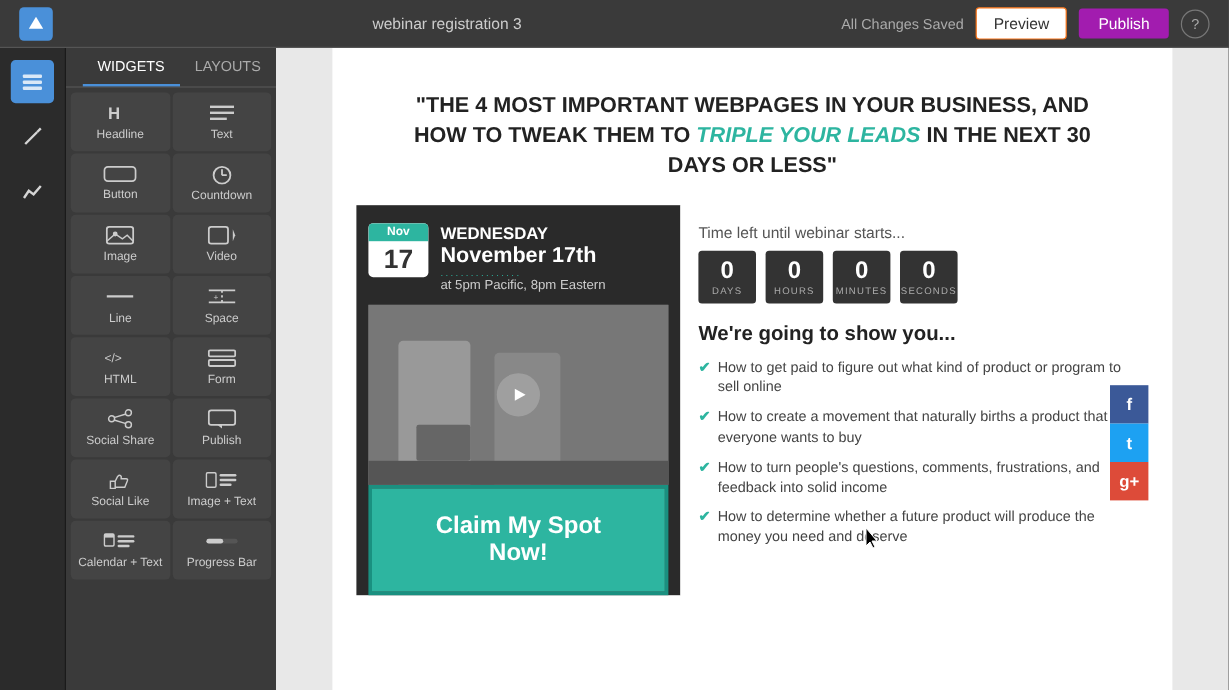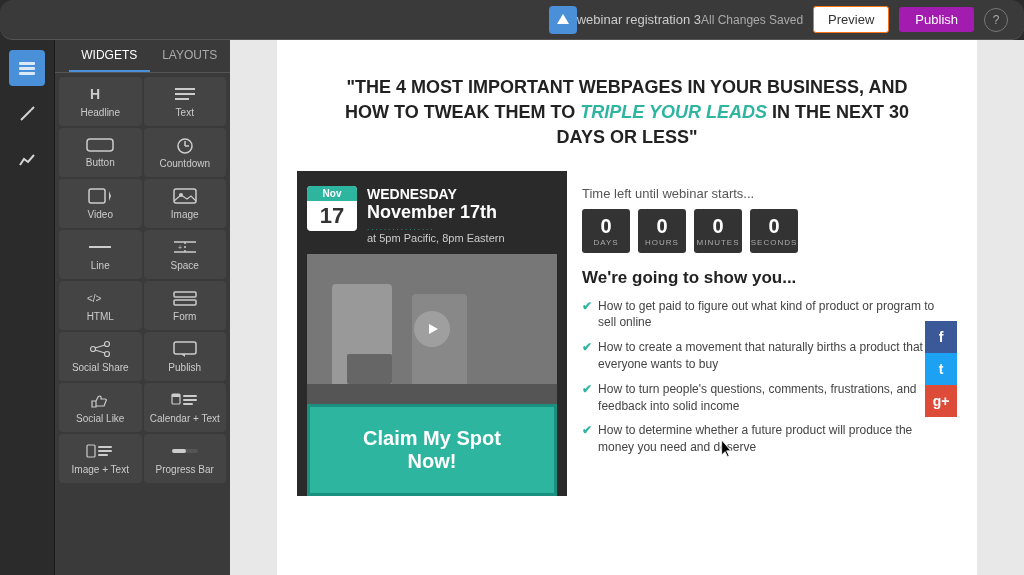--- a/index.html
+++ b/index.html
@@ -4,25 +4,24 @@
   <style>
     * { box-sizing: border-box; margin: 0; padding: 0; }
     body { font-family: Arial, sans-serif; background: #2b2b2b; width: 1024px; height: 575px; overflow: hidden; display: flex; flex-direction: column; }
 
     
     #topbar {
       background: #3a3a3a;
       height: 40px;
       display: flex;
       align-items: center;
-      justify-content: flex-end;
+      justify-content: space-between;
       padding: 0 16px;
       border-bottom: 1px solid #555;
       flex-shrink: 0;
-      border-radius: 13px;
     }
     #topbar .logo-icon { width: 28px; height: 28px; background: #4a90d9; border-radius: 4px; display: flex; align-items: center; justify-content: center; }
     #topbar .logo-icon svg { fill: white; }
     .topbar-center { color: #ccc; font-size: 13px; }
     .topbar-right { display: flex; align-items: center; gap: 10px; }
     .topbar-right .saved-text { color: #aaa; font-size: 12px; }
     .btn-preview { background: white; border: 1px solid #f97316; color: #333; padding: 5px 14px; border-radius: 3px; font-size: 13px; cursor: pointer; }
     .btn-publish { background: #a21caf; border: none; color: white; padding: 5px 16px; border-radius: 3px; font-size: 13px; cursor: pointer; }
     .btn-help { background: transparent; border: 1px solid #777; color: #aaa; width: 24px; height: 24px; border-radius: 50%; font-size: 12px; cursor: pointer; }
 
@@ -277,32 +276,32 @@
       <div class="widget-item">
         <svg width="24" height="18" viewBox="0 0 24 18">
             <circle cx="12" cy="10" r="7" fill="none" stroke="#ccc" stroke-width="1.5"></circle>
             <line x1="12" y1="10" x2="12" y2="5" stroke="#ccc" stroke-width="1.5"></line>
             <line x1="12" y1="10" x2="16" y2="10" stroke="#ccc" stroke-width="1.5"></line>
           </svg>
         <span class="widget-label">Countdown</span>
       </div>
       <div class="widget-item">
         <svg width="24" height="18" viewBox="0 0 24 18">
-            <rect x="1" y="2" width="16" height="14" rx="2" fill="none" stroke="#ccc" stroke-width="1.5"></rect>
-            <polygon points="21,4 23,9 21,14" fill="#ccc"></polygon>
-          </svg>
-        <span class="widget-label">Video</span>
-      </div>
-      <div class="widget-item">
-        <svg width="24" height="18" viewBox="0 0 24 18">
             <rect x="1" y="2" width="22" height="14" rx="2" fill="none" stroke="#ccc" stroke-width="1.5"></rect>
             <circle cx="8" cy="8" r="2" fill="#ccc"></circle>
             <polyline points="1,14 8,8 14,12 18,9 23,14" stroke="#ccc" stroke-width="1.2" fill="none"></polyline>
           </svg>
         <span class="widget-label">Image</span>
+      </div>
+      <div class="widget-item">
+        <svg width="24" height="18" viewBox="0 0 24 18">
+            <rect x="1" y="2" width="16" height="14" rx="2" fill="none" stroke="#ccc" stroke-width="1.5"></rect>
+            <polygon points="21,4 23,9 21,14" fill="#ccc"></polygon>
+          </svg>
+        <span class="widget-label">Video</span>
       </div>
       <div class="widget-item">
         <svg width="24" height="18" viewBox="0 0 24 18">
             <line x1="1" y1="9" x2="23" y2="9" stroke="#ccc" stroke-width="2"></line>
           </svg>
         <span class="widget-label">Line</span>
       </div>
       <div class="widget-item">
         <svg width="24" height="18" viewBox="0 0 24 18">
             <line x1="1" y1="4" x2="23" y2="4" stroke="#ccc" stroke-width="1.5"></line>
@@ -340,42 +339,42 @@
             <rect x="1" y="2" width="22" height="12" rx="2" fill="none" stroke="#ccc" stroke-width="1.5"></rect>
             <polygon points="8,14 12,17 12,14" fill="#ccc"></polygon>
           </svg>
         <span class="widget-label">Publish</span>
       </div>
       <div class="widget-item">
         <svg width="24" height="18" viewBox="0 0 24 18">
             <path d="M4,10 L4,16 L8,16 L8,10 Z M8,10 L10,6 Q12,4 13,6 L13,8 L17,8 Q19,8 18,10 L16,15 L8,15 Z" fill="none" stroke="#ccc" stroke-width="1.2"></path>
           </svg>
         <span class="widget-label">Social Like</span>
+      </div>
+      <div class="widget-item">
+        <svg width="28" height="18" viewBox="0 0 28 18">
+            <rect x="1" y="3" width="8" height="12" rx="1" fill="none" stroke="#ccc" stroke-width="1.2"></rect>
+            <rect x="12" y="4" width="14" height="2" rx="1" fill="#ccc"></rect>
+            <rect x="12" y="8" width="14" height="2" rx="1" fill="#ccc"></rect>
+            <rect x="12" y="12" width="10" height="2" rx="1" fill="#ccc"></rect>
+          </svg>
+        <span class="widget-label">Image + Text</span>
       </div>
       <div class="widget-item">
         <svg width="28" height="18" viewBox="0 0 28 18">
             <rect x="1" y="3" width="8" height="10" rx="1" fill="none" stroke="#ccc" stroke-width="1.2"></rect>
             <rect x="1" y="3" width="8" height="3" fill="#ccc"></rect>
             <rect x="12" y="4" width="14" height="2" rx="1" fill="#ccc"></rect>
             <rect x="12" y="8" width="14" height="2" rx="1" fill="#ccc"></rect>
             <rect x="12" y="12" width="10" height="2" rx="1" fill="#ccc"></rect>
           </svg>
         <span class="widget-label">Calendar + Text</span>
       </div>
       <div class="widget-item">
         <svg width="28" height="18" viewBox="0 0 28 18">
-            <rect x="1" y="3" width="8" height="12" rx="1" fill="none" stroke="#ccc" stroke-width="1.2"></rect>
-            <rect x="12" y="4" width="14" height="2" rx="1" fill="#ccc"></rect>
-            <rect x="12" y="8" width="14" height="2" rx="1" fill="#ccc"></rect>
-            <rect x="12" y="12" width="10" height="2" rx="1" fill="#ccc"></rect>
-          </svg>
-        <span class="widget-label">Image + Text</span>
-      </div>
-      <div class="widget-item">
-        <svg width="28" height="18" viewBox="0 0 28 18">
             <rect x="1" y="7" width="26" height="4" rx="2" fill="#555"></rect>
             <rect x="1" y="7" width="14" height="4" rx="2" fill="#ccc"></rect>
           </svg>
         <span class="widget-label">Progress Bar</span>
       </div>
 
     </div>
   </div>
 
   <div id="canvas-area">

